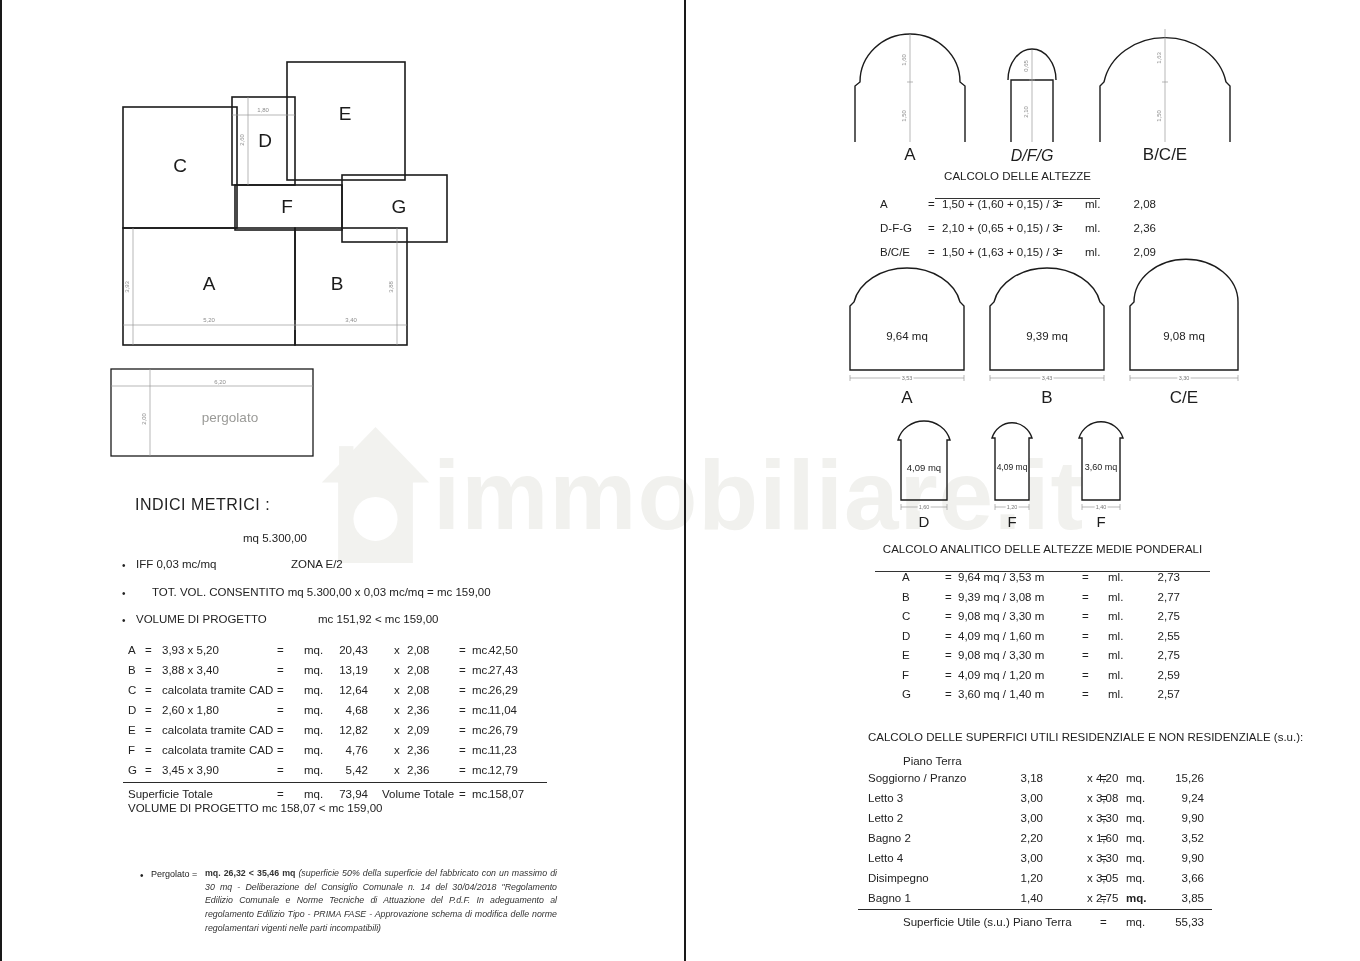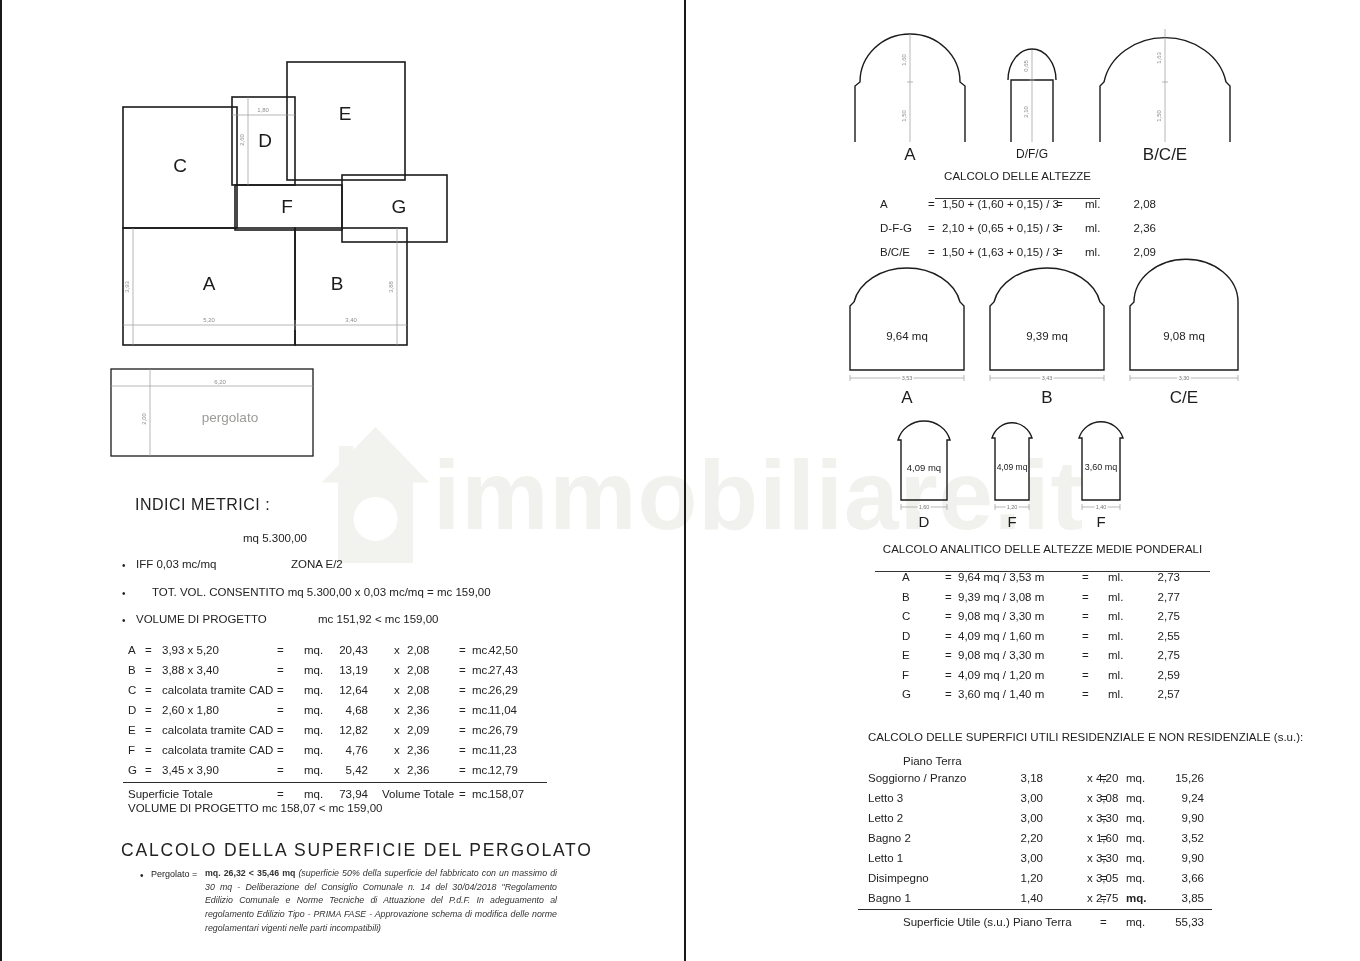--- a/index.html
+++ b/index.html
@@ -230,21 +230,20 @@
       <span class="lt-mq">mq.</span>
       <span class="lt-v1">73,94</span>
       <span class="lt-lbl2">Volume Totale</span>
       <span class="lt-e3">=</span>
       <span class="lt-mc">mc.</span>
       <span class="lt-v2">158,07</span>
   </div>
 
   <div class="abs content t11 nw" style="left:128px;top:802px;">VOLUME DI PROGETTO mc 158,07 &lt; mc 159,00</div>
 
-  <div class="abs content nw" style="left:121px;top:840px;font-size:17.5px;letter-spacing:1.8px;">CALCOLO DELLA SUPERFICIE DEL PERGOLATO</div>
   <div class="abs content bullet" style="left:140px;top:870px;">•</div>
   <div class="abs content nw" style="left:151px;top:869px;font-size:9px;">Pergolato =</div>
   <div class="abs content perg-note" style="left:205px;top:867px;width:352px;">
     <b>mq. 26,32 &lt; 35,46  mq</b>
     <i>(superficie 50% della superficie del fabbricato con un massimo di 30 mq - Deliberazione del Consiglio Comunale n. 14 del 30/04/2018 "Regolamento Edilizio Comunale e Norme Tecniche di Attuazione del P.d.F. In adeguamento al regolamento Edilizio Tipo - PRIMA FASE - Approvazione schema di modifica delle norme regolamentari vigenti nelle parti incompatibili)</i>
   </div>
 
   <svg class="abs content" style="left:850px;top:26px;" width="120" height="118" viewBox="0 0 120 118">
     <path d="M5,116 L5,60 L10,56 A50,48 0 0 1 110,56 L115,60 L115,116" class="arch"></path>
     <line x1="60" y1="8" x2="60" y2="116" class="dimline"></line>
@@ -261,21 +260,21 @@
     <text x="23" y="70" text-anchor="middle" transform="rotate(-90 23 70)" class="dimtxt">2,10</text>
   </svg>
   <svg class="abs content" style="left:1095px;top:22px;" width="140" height="122" viewBox="0 0 140 122">
     <path d="M5,120 L5,64 L9,60 A62,54 0 0 1 131,60 L135,64 L135,120" class="arch"></path>
     <line x1="70" y1="7" x2="70" y2="120" class="dimline"></line>
     <line x1="67" y1="60" x2="73" y2="60" class="dimline"></line>
     <text x="66" y="36" text-anchor="middle" transform="rotate(-90 66 36)" class="dimtxt">1,63</text>
     <text x="66" y="94" text-anchor="middle" transform="rotate(-90 66 94)" class="dimtxt">1,50</text>
   </svg>
   <div class="abs content arch-label" style="left:850px;top:145px;width:120px;">A</div>
-  <div class="abs content arch-label" style="left:1000px;top:147px;width:64px;font-size:12px;">D/F/G</div>
+  <div class="abs content arch-label" style="left:1000px;top:147px;width:64px;font-size:16px;font-style:italic;">D/F/G</div>
   <div class="abs content arch-label" style="left:1095px;top:145px;width:140px;">B/C/E</div>
 
   <div class="abs content t11 underlined nw" style="left:935px;top:170px;width:165px;">CALCOLO DELLE ALTEZZE</div>
   <div class="alt-row content" style="top:198px">
     <span class="alt-id">A</span>
       <span class="alt-e1">=</span>
       <span class="alt-f">1,50 + (1,60 + 0,15) / 3</span>
       <span class="alt-e2">=</span>
       <span class="alt-u">ml.</span>
       <span class="alt-v">2,08</span>
@@ -440,21 +439,21 @@
   </div>
   <div class="sup-row content" style="top:832px">
     <span class="sup-n">Bagno 2</span>
       <span class="sup-d1">2,20</span>
       <span class="sup-d2">x 1,60</span>
       <span class="sup-e">=</span>
       <span class="sup-u">mq.</span>
       <span class="sup-v">3,52</span>
   </div>
   <div class="sup-row content" style="top:852px">
-    <span class="sup-n">Letto 1</span>
+    <span class="sup-n">Letto 4</span>
       <span class="sup-d1">3,00</span>
       <span class="sup-d2">x 3,30</span>
       <span class="sup-e">=</span>
       <span class="sup-u">mq.</span>
       <span class="sup-v">9,90</span>
   </div>
   <div class="sup-row content" style="top:872px">
     <span class="sup-n">Disimpegno</span>
       <span class="sup-d1">1,20</span>
       <span class="sup-d2">x 3,05</span>

